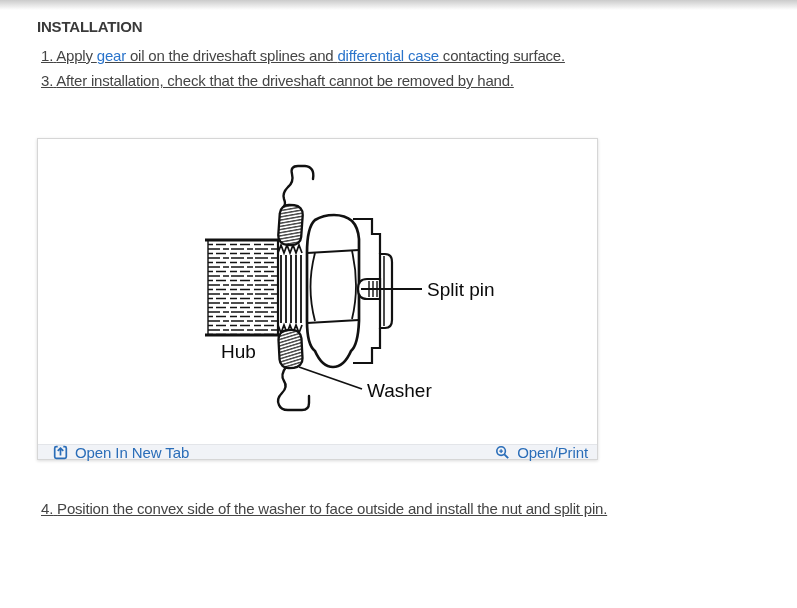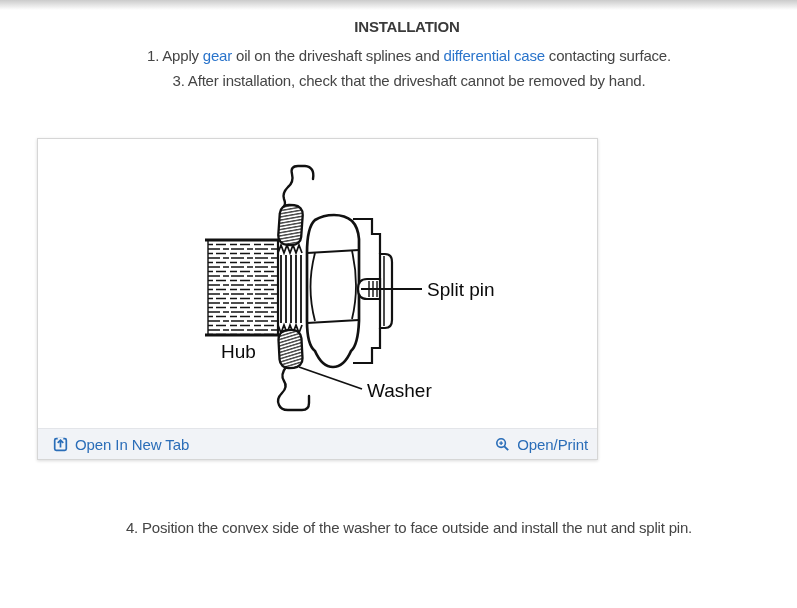--- a/index.html
+++ b/index.html
@@ -6,29 +6,29 @@
   html, body { width: 797px; height: 608px; background: #ffffff; overflow: hidden; }
   body {
     font-family: "Liberation Sans", sans-serif;
     color: #454545;
     letter-spacing: -0.2px;
   }
   .top-shadow {
     height: 10px;
     background: linear-gradient(#cbcbcb, #ffffff);
   }
-  .content { padding-left: 37px; padding-right: 20px; text-align: center; }
+  .content { padding-left: 37px; padding-right: 20px; }
   .section-title {
     margin-top: 8px;
     font-size: 15px;
     font-weight: bold;
     color: #3a3a3a;
   }
-  .steps { margin-top: 8px; margin-left: 4px; }
-  .steps.bottom { margin-top: 55px; }
+  .steps { margin-top: 8px; margin-left: 4px; text-decoration: underline; }
+  .steps.bottom { margin-top: 36px; }
   .step {
     font-size: 15px;
     line-height: 25px;
     color: #454545;
     white-space: nowrap;
   }
   .step a {
     color: #2a74cb;
     text-decoration: none;
     cursor: pointer;
@@ -38,21 +38,21 @@
     width: 561px;
     height: 322px;
     border: 1px solid #d6d6d6;
     background: #ffffff;
     box-shadow: 0 1px 3px rgba(0,0,0,0.15);
     display: flex;
     flex-direction: column;
   }
   .figure-canvas { flex: 1 1 auto; overflow: hidden; }
   .figure-toolbar {
-    height: 31px;
+    height: 15px;
     background: #f1f3f7;
     border-top: 1px solid #e3e5e9;
     display: flex;
     align-items: center;
     justify-content: space-between;
     padding: 0 9px 0 15px;
   }
   .toolbar-link {
     display: flex;
     align-items: center;

